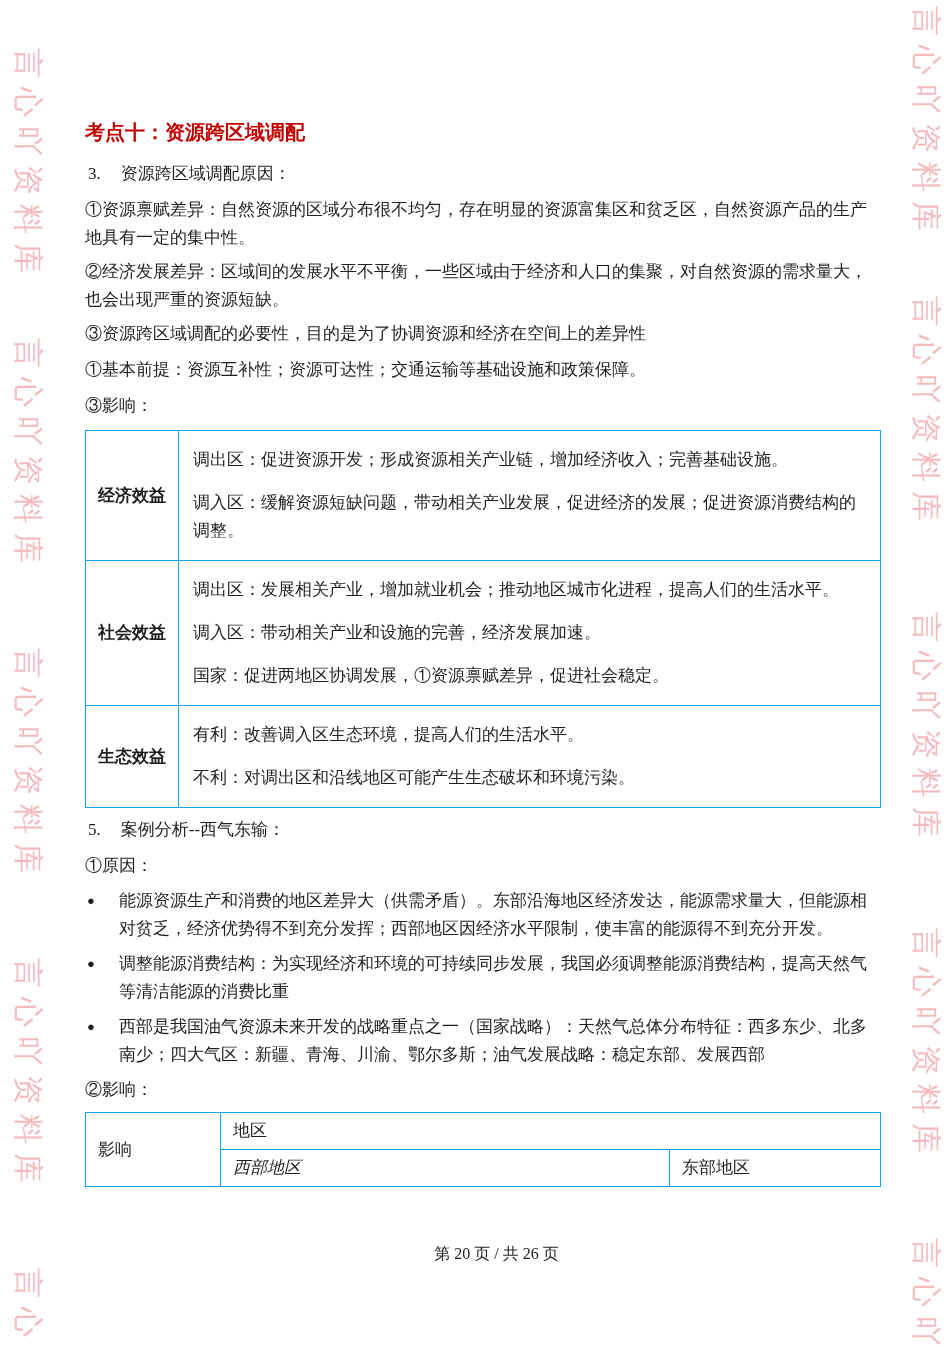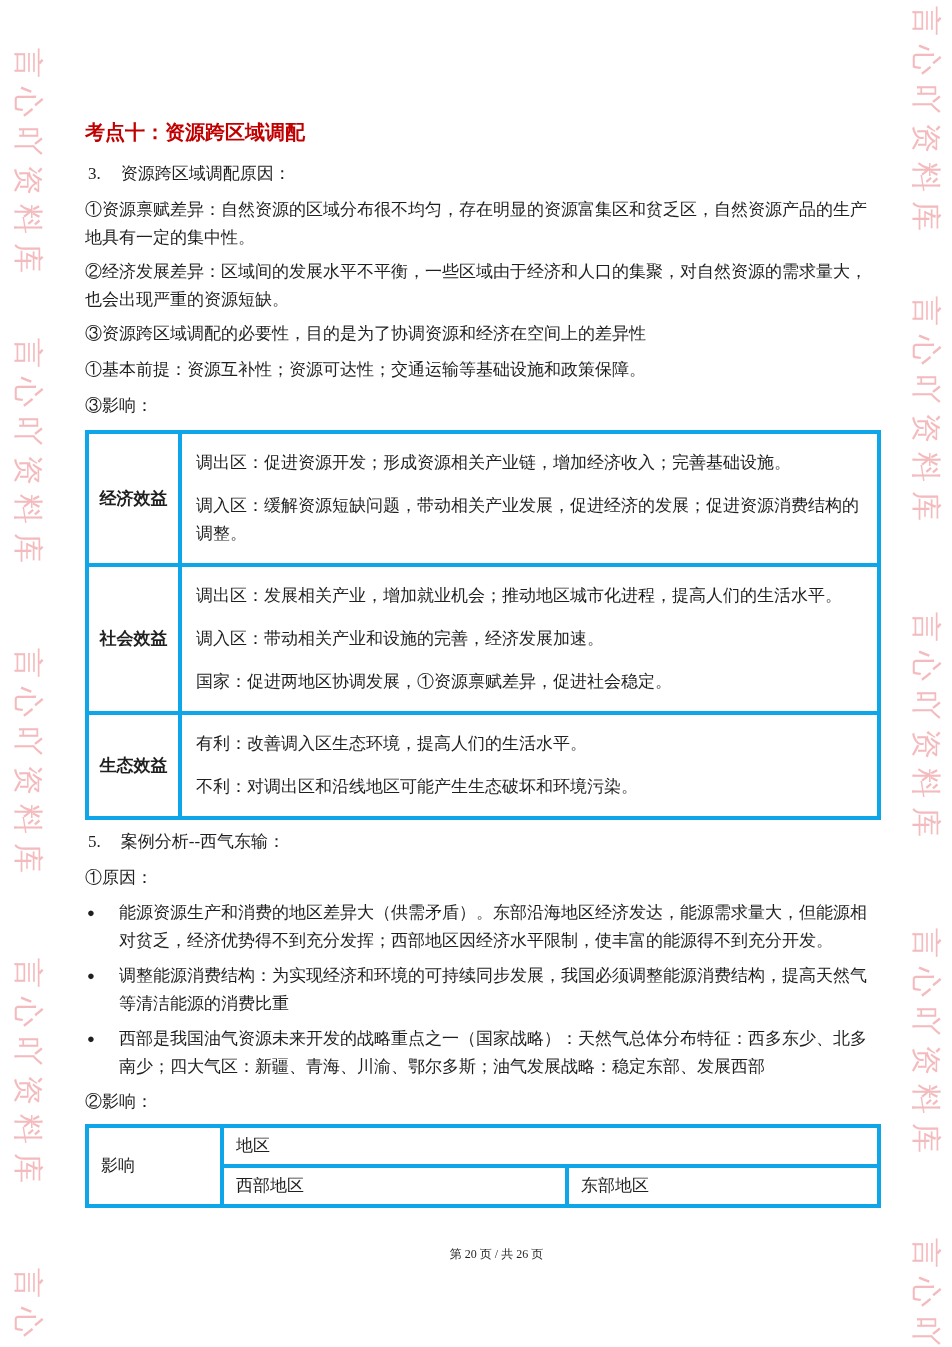--- a/index.html
+++ b/index.html
@@ -41,21 +41,21 @@
     font-size: 20px;
     line-height: 28px;
     margin: 0 0 14px 0;
   }
   .num-heading { margin: 8px 0 8px 3px; }
   .num-heading .num { display: inline-block; margin-right: 20px; }
   .para { margin: 6px 0; }
   .sec4 .para { margin: 8px 0; }
   
   table { border-collapse: collapse; width: 100%; }
-  td { border: 4px solid #0ea5e9; }
+  td { border: 1px solid #0ea5e9; }
   .t1 { margin: 10px 0 8px 0; }
   .t1 .label-cell {
     width: 93px;
     text-align: center;
     vertical-align: middle;
     padding: 20px 6px;
     font-weight: bold;
   }
   .t1 .text-cell { padding: 0 14px; vertical-align: middle; }
   .t1 .cell-line { margin: 15px 0; }
@@ -65,29 +65,29 @@
     flex: 0 0 34px;
     font-size: 13px;
     line-height: 28px;
     padding-left: 2px;
   }
   .bullet-text { flex: 1; }
   
   .t2 { margin: 8px 0 0 0; }
   .t2 td { padding: 4px 12px; height: 36px; vertical-align: middle; }
   .t2 .t2-label { width: 135px; }
-  .t2 .t2-west { width: 345px; }
+  .t2 .t2-west { width: 449px; font-style: italic; }
   
   .footer {
     position: absolute;
     top: 1240px;
     left: 0;
     width: 100%;
     text-align: center;
-    font-size: 12px;
+    font-size: 16px;
     color: #1f1f1f;
     padding-left: 41px;
   }
 </style>
 </head>
 <body>
 
 <div class="page">
 
   <div class="watermark" style="left:46px; top:48px;">言心吖资料库</div>

